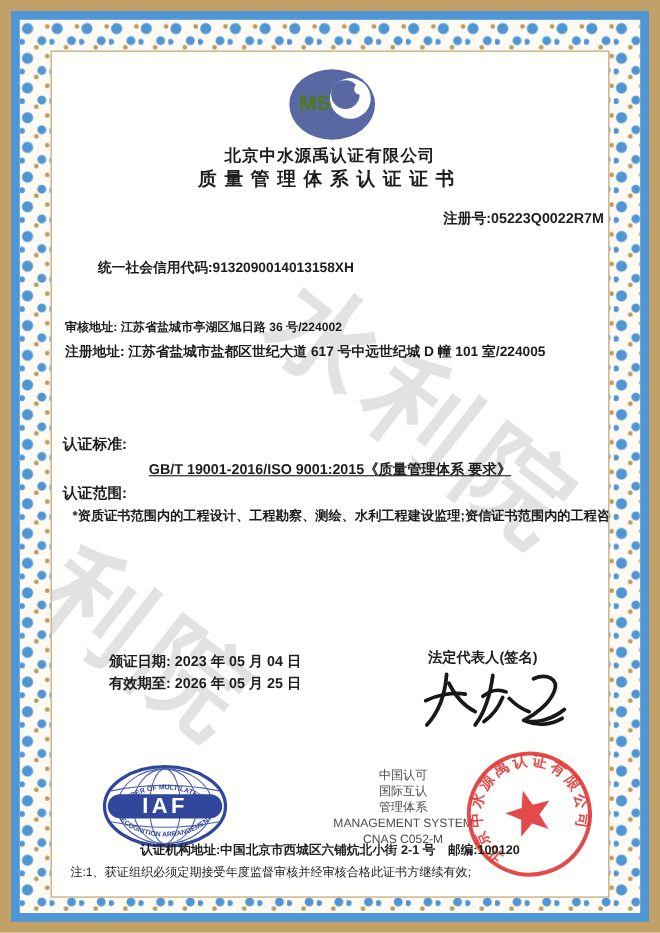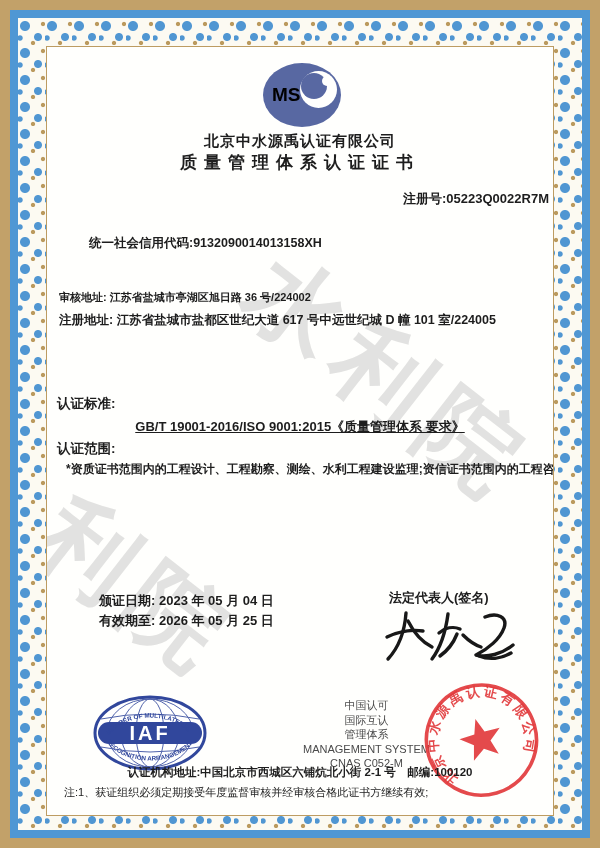--- a/index.html
+++ b/index.html
@@ -36,21 +36,21 @@
     pointer-events:none;
   }
   .layer{position:absolute;inset:0;z-index:2;}
   .txt{color:#1d1d1d;white-space:nowrap;}
   .b{font-weight:bold;}
   .center{left:0;right:0;text-align:center;}
 
   
   .msc{left:216px;top:16px;width:78px;height:64px;}
   .msc-ellipse{position:absolute;inset:0;background:#5868a2;border-radius:50%;}
-  .msc-ms{position:absolute;left:9px;top:21px;color:#000000;font-weight:bold;font-size:19px;letter-spacing:0px;}
+  .msc-ms{position:absolute;left:9px;top:21px;color:#4d7c0f;font-weight:bold;font-size:19px;letter-spacing:0px;}
   .msc-disc{position:absolute;right:4px;top:8px;width:37px;height:37px;background:#fffffd;border-radius:50%;}
   .msc-comma{position:absolute;left:1px;top:2px;width:26px;height:26px;background:#5868a2;border-radius:50%;}
   .msc-dot{position:absolute;right:5px;top:5px;width:10px;height:10px;background:#fffffd;border-radius:50%;}
 
   .issuer{top:85px;font-size:15px;letter-spacing:1px;}
   .title{top:104px;font-size:17px;letter-spacing:7px;}
   .regno{top:143px;right:4px;font-size:13px;}
   .certify{left:14px;top:165px;font-size:14px;}
   .credit{left:42px;top:188px;font-size:12.5px;}
   .addr1{left:12px;top:243px;font-size:11px;}

